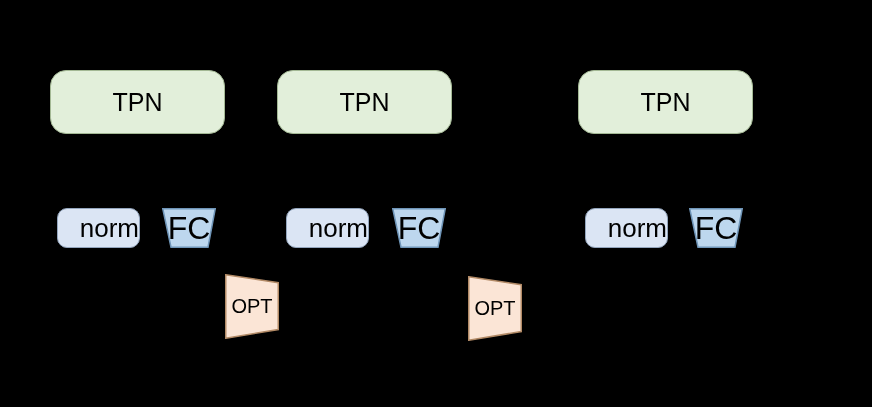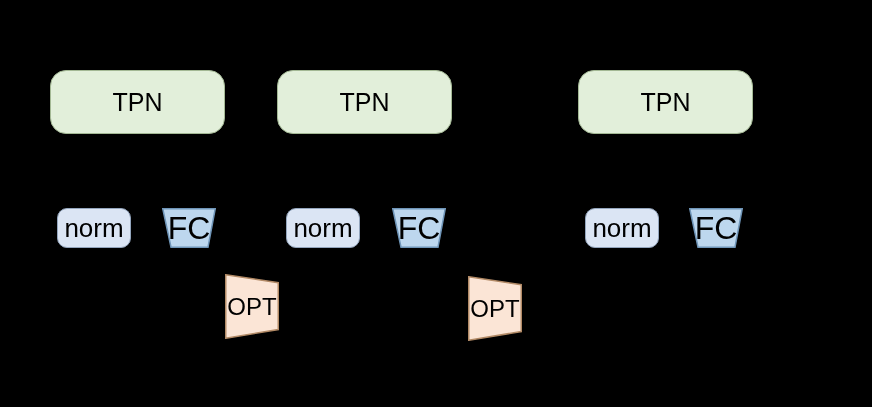--- a/index.html
+++ b/index.html
@@ -23,25 +23,26 @@
   }
   .tpn {
     width: 175px;
     height: 64px;
     top: 70px;
     border: 1.5px solid;
     border-radius: 16px;
   }
   .tpn-label { font-size: 25px; }
   .norm {
-    width: 74px;
+    width: 83px;
     height: 40px;
     top: 208px;
     border: 1.5px solid;
     border-radius: 10px;
+    justify-content: flex-end;
   }
   .norm-label { font-size: 26px; }
   .trap {
     position: absolute;
   }
   .trap svg {
     position: absolute;
     left: 0;
     top: 0;
     display: block;
@@ -52,21 +53,21 @@
     top: 0;
     width: 100%;
     height: 100%;
     display: flex;
     align-items: center;
     justify-content: center;
   }
   .fc-trap { width: 54px; height: 40px; top: 208px; }
   .fc-label { font-size: 32px; }
   .opt-trap { width: 54px; height: 65px; }
-  .opt-label { font-size: 24px; }
+  .opt-label { font-size: 20px; }
 
   .tpn-1 { left: 50px; }
   .tpn-2 { left: 277px; }
   .tpn-3 { left: 578px; }
 
   .norm-1 { left: 57px; }
   .norm-2 { left: 286px; }
   .norm-3 { left: 585px; }
 
   .fc-1 { left: 162px; }

